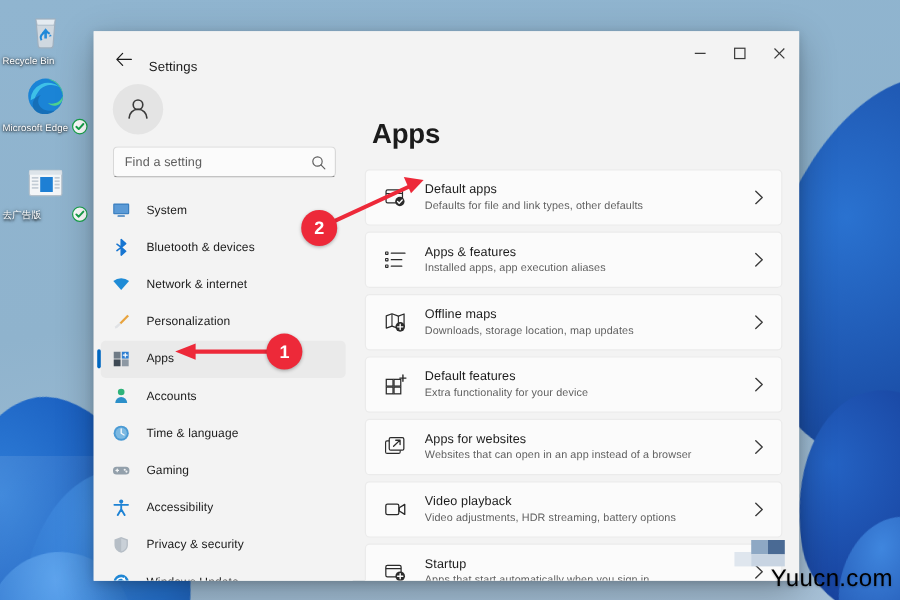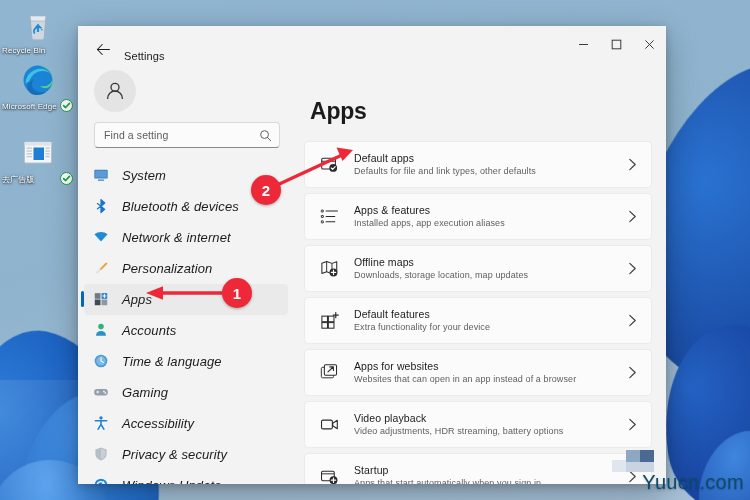--- a/index.html
+++ b/index.html
@@ -210,24 +210,23 @@
     border-radius: 2px;
     background: #0067c0;
   }
   .nav-icon {
     width: 22px; height: 18px;
     margin-right: 10px;
     display: flex; align-items: center; justify-content: center;
     flex: 0 0 auto;
   }
   .nav-label {
-    font-size: 13px;
+    font-size: 10px;
     color: #1b1b1b;
     letter-spacing: .1px;
-    font-style: italic;
   }
 
   
   #main-pane {
     flex: 1;
     min-width: 0;
     padding: 0 14px 0 10px;
     overflow: hidden;
     position: relative;
   }
@@ -298,21 +297,21 @@
     font-family: "Liberation Sans", sans-serif;
   }
   #marker-1 { left: 222px; top: 278px; }
   #marker-2 { left: 251px; top: 175px; }
 
   
   #watermark {
     position: absolute;
     right: 6px; bottom: 6px;
     font-size: 20px;
-    color: #0c4a6e;
+    color: #000000;
     letter-spacing: .3px;
     text-shadow: 0 1px 2px rgba(0,0,0,.25);
     z-index: 60;
     font-family: "Liberation Sans", sans-serif;
   }
   #wm-block {
     position: absolute;
     right: 96px; bottom: 28px;
     width: 42px; height: 22px;
     z-index: 59;

